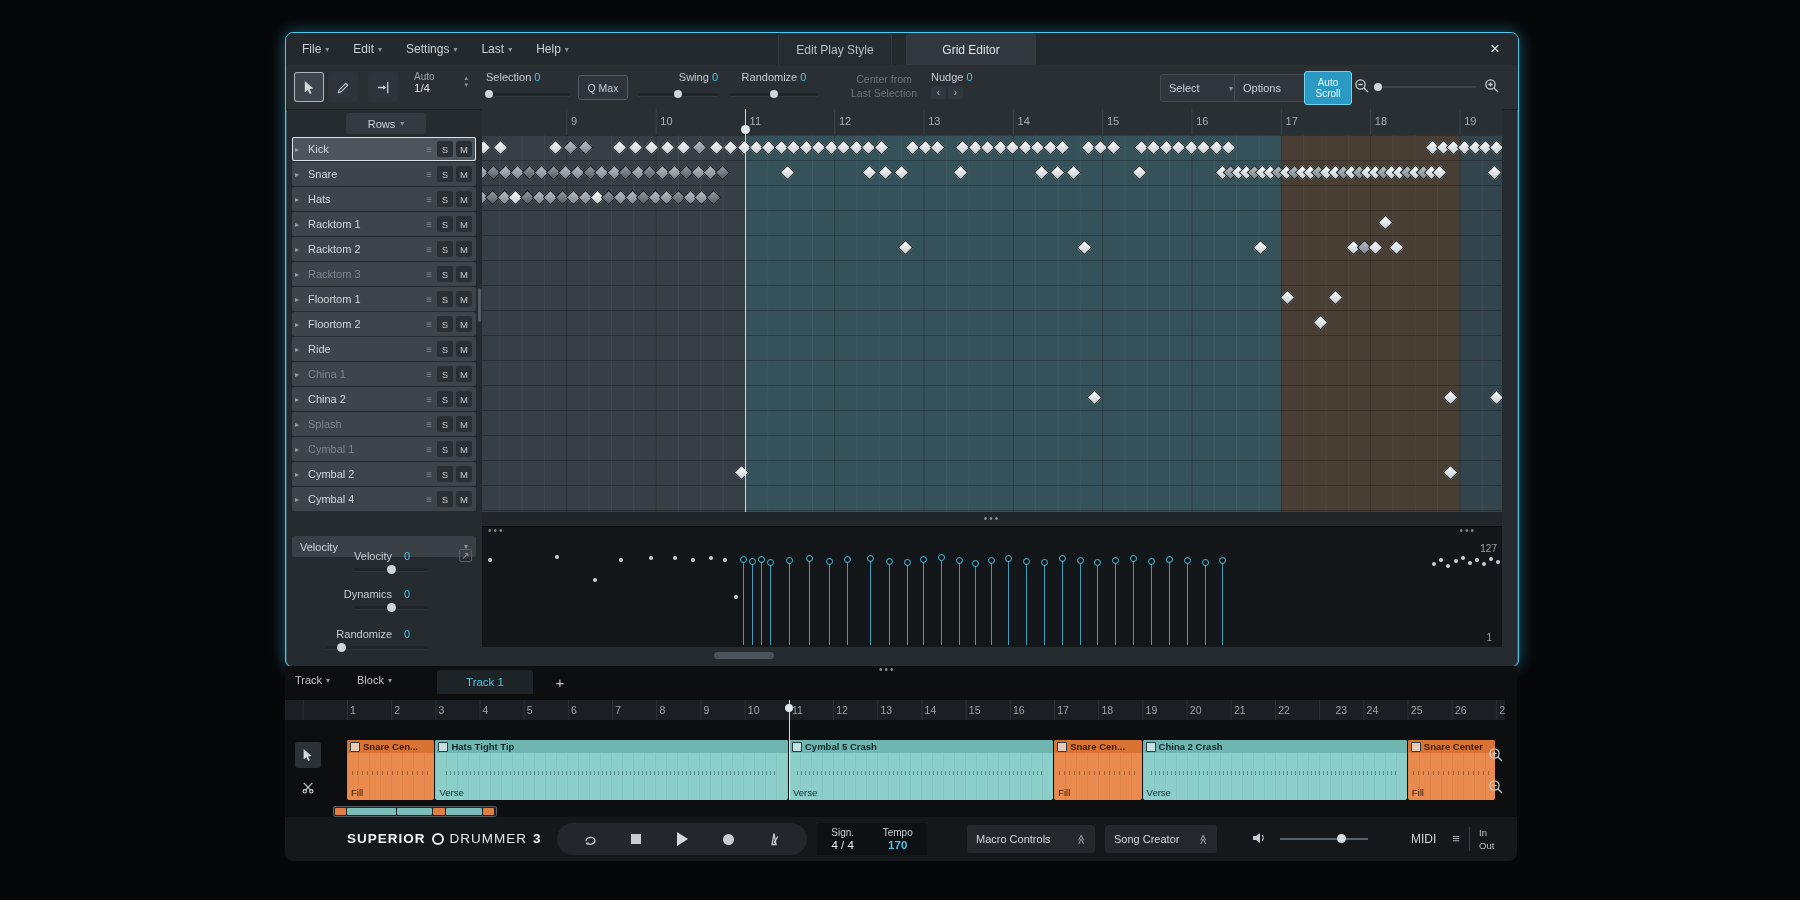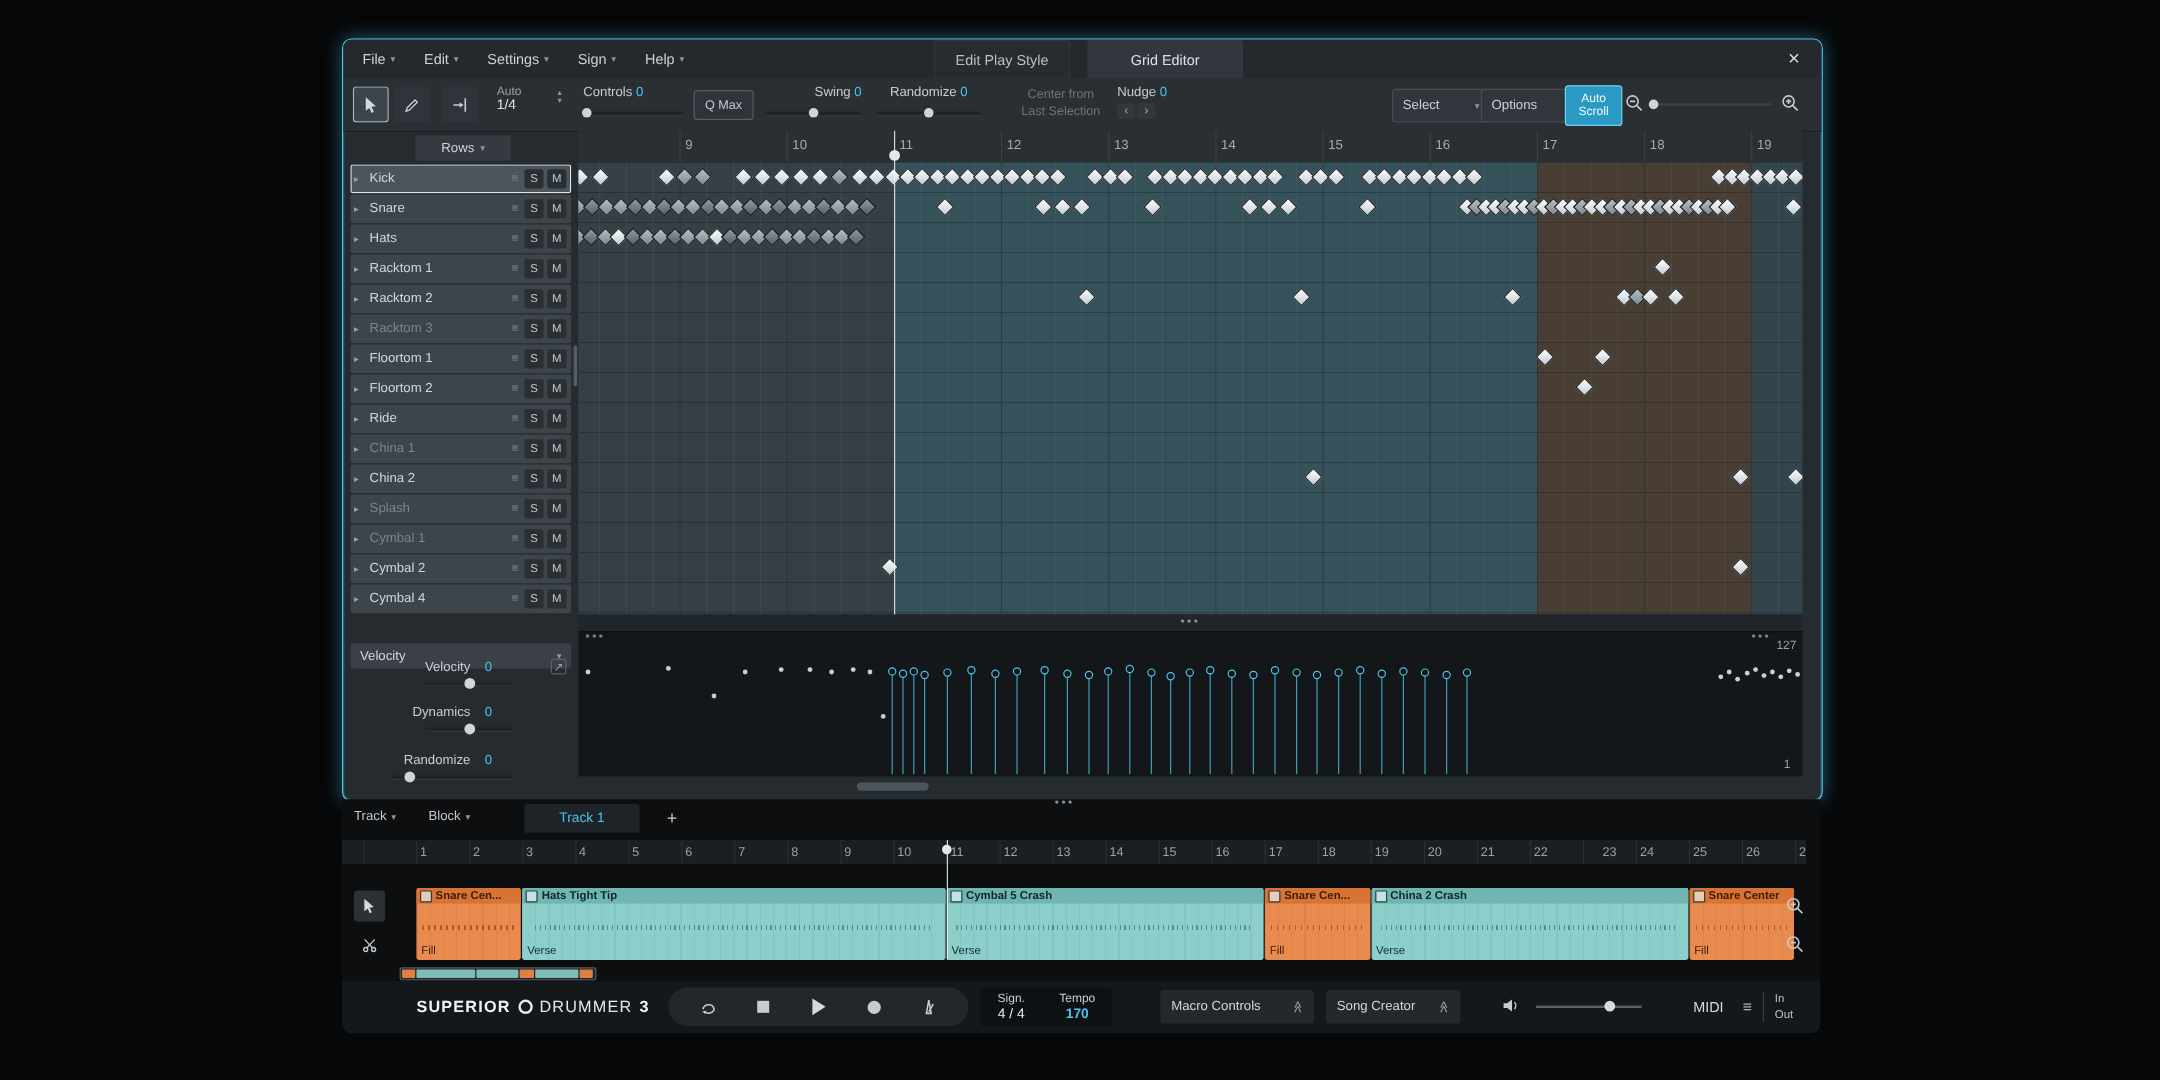--- a/index.html
+++ b/index.html
@@ -94,21 +94,21 @@
   .vellab{position:relative;height:13px;font-size:11px;}
   .vellab .lab{position:absolute;left:0;width:100px;text-align:right;color:#c9ced2;}
   .vellab .val{position:absolute;left:112px;}
   .extlink{position:absolute;right:4px;top:-1px;font-size:10px;color:#9aa1a7;border:1px solid #5a6167;border-radius:2px;
            width:11px;height:11px;display:flex;align-items:center;justify-content:center;}
   .vtrack{position:absolute;top:18px;height:3px;background:#1f2428;border-radius:2px;box-shadow:0 1px 0 rgba(255,255,255,.05);}
   .vhandle{position:absolute;top:-3px;width:9px;height:9px;border-radius:50%;background:#ced4d8;}
 
   #velane{position:absolute;left:196px;top:493px;width:1020px;height:120px;background:#14171a;border-top:1px solid #0a0c0d;overflow:hidden;}
   .lanedots{position:absolute;top:-2px;color:#7c838a;font-size:10px;letter-spacing:2px;}
-  #lane-max{position:absolute;right:5px;top:6px;font-size:10px;color:#99a0a6;}
+  #lane-max{position:absolute;right:5px;top:16px;font-size:10px;color:#99a0a6;}
   #lane-min{position:absolute;right:10px;bottom:4px;font-size:10px;color:#99a0a6;}
   .vstem{position:absolute;width:1px;background:#3f9cba;}
   .vcirc{position:absolute;width:7px;height:7px;border:1px solid #4cc3e8;border-radius:50%;background:#0f1417;box-sizing:border-box;}
   .vdot{position:absolute;width:4px;height:4px;border-radius:50%;background:#c9d0d4;}
   #hthumb{position:absolute;left:428px;top:619px;width:60px;height:7px;background:#4c545b;border-radius:4px;}
 
   
   #tracksec{position:absolute;left:0;top:634px;width:1232px;height:151px;background:#0c0e10;}
   #tsec-dots{position:absolute;left:594px;top:1px;}
   #track-dd,#block-dd{position:absolute;top:8px;display:flex;align-items:center;gap:4px;font-size:11px;color:#c3c8cc;}
@@ -187,21 +187,21 @@
             </div>
             <div class="menu-item">
               <span>Edit</span>
               <span class="chev">▾</span>
             </div>
             <div class="menu-item">
               <span>Settings</span>
               <span class="chev">▾</span>
             </div>
             <div class="menu-item">
-              <span>Sign</span>
+              <span>Last</span>
               <span class="chev">▾</span>
             </div>
             <div class="menu-item">
               <span>Help</span>
               <span class="chev">▾</span>
             </div>
           </div>
       <div class="tab" id="tab-playstyle">
         <span>Edit Play Style</span>
       </div>
@@ -233,21 +233,21 @@
       <div class="tgroup" style="left:128px;width:54px">
         <div class="tlab" style="font-size:10px;color:#9aa1a7">Auto</div>
         <div class="tlab" style="font-size:11.5px;color:#e2e6e9">1/4</div>
         <div style="position:absolute;right:0;top:3px;display:flex;flex-direction:column;line-height:7px;font-size:7px;color:#8d949a">
               <span>▴</span>
               <span>▾</span>
             </div>
       </div>
 
       <div class="tgroup" style="left:200px;width:84px">
-        <div class="tlab"><span>Controls</span>
+        <div class="tlab"><span>Selection</span>
           <span class="val">0</span></div>
         <div class="ttrack">
               <div class="thandle" style="left:-1px"></div>
             </div>
       </div>
 
       <div class="tbtn" style="left:292px;top:10px;width:48px;height:23px">Q Max</div>
 
       <div class="tgroup" style="left:352px;width:80px">
         <div class="tlab" style="text-align:right"><span>Swing</span>

